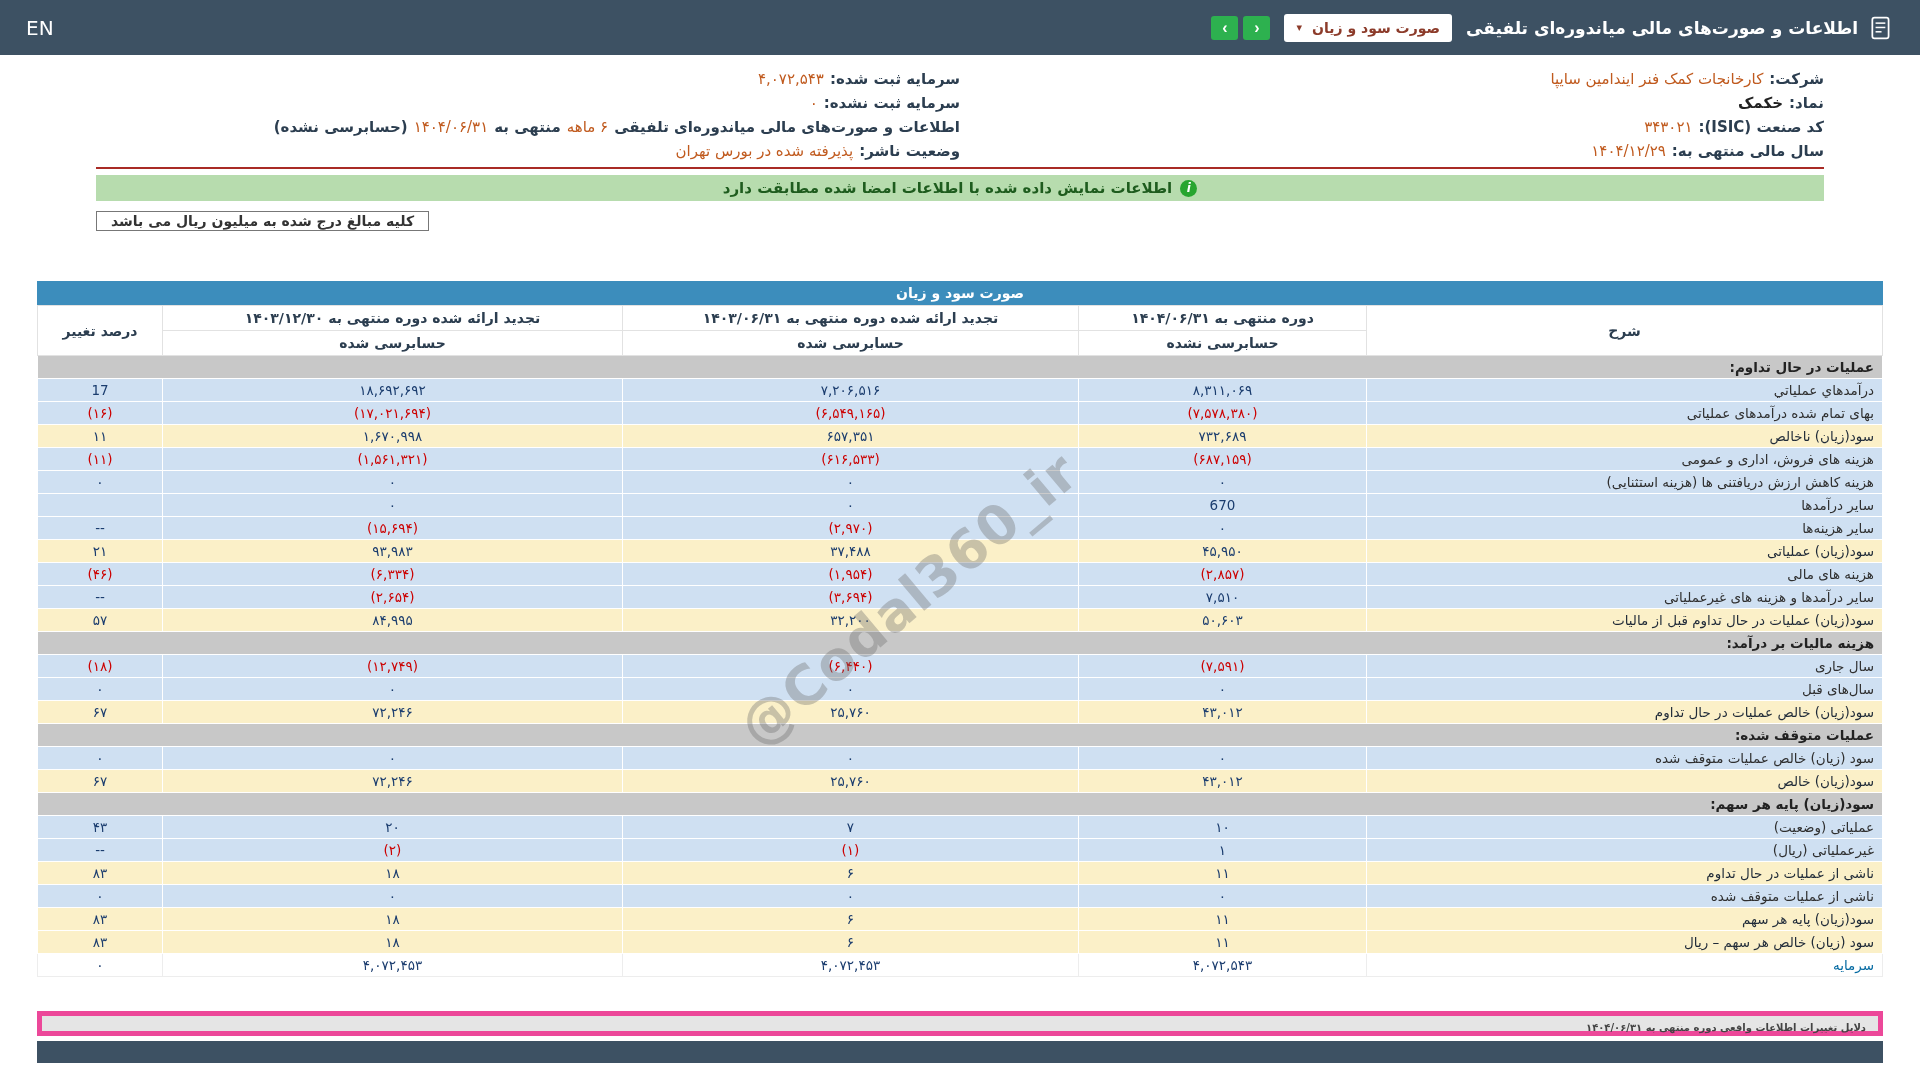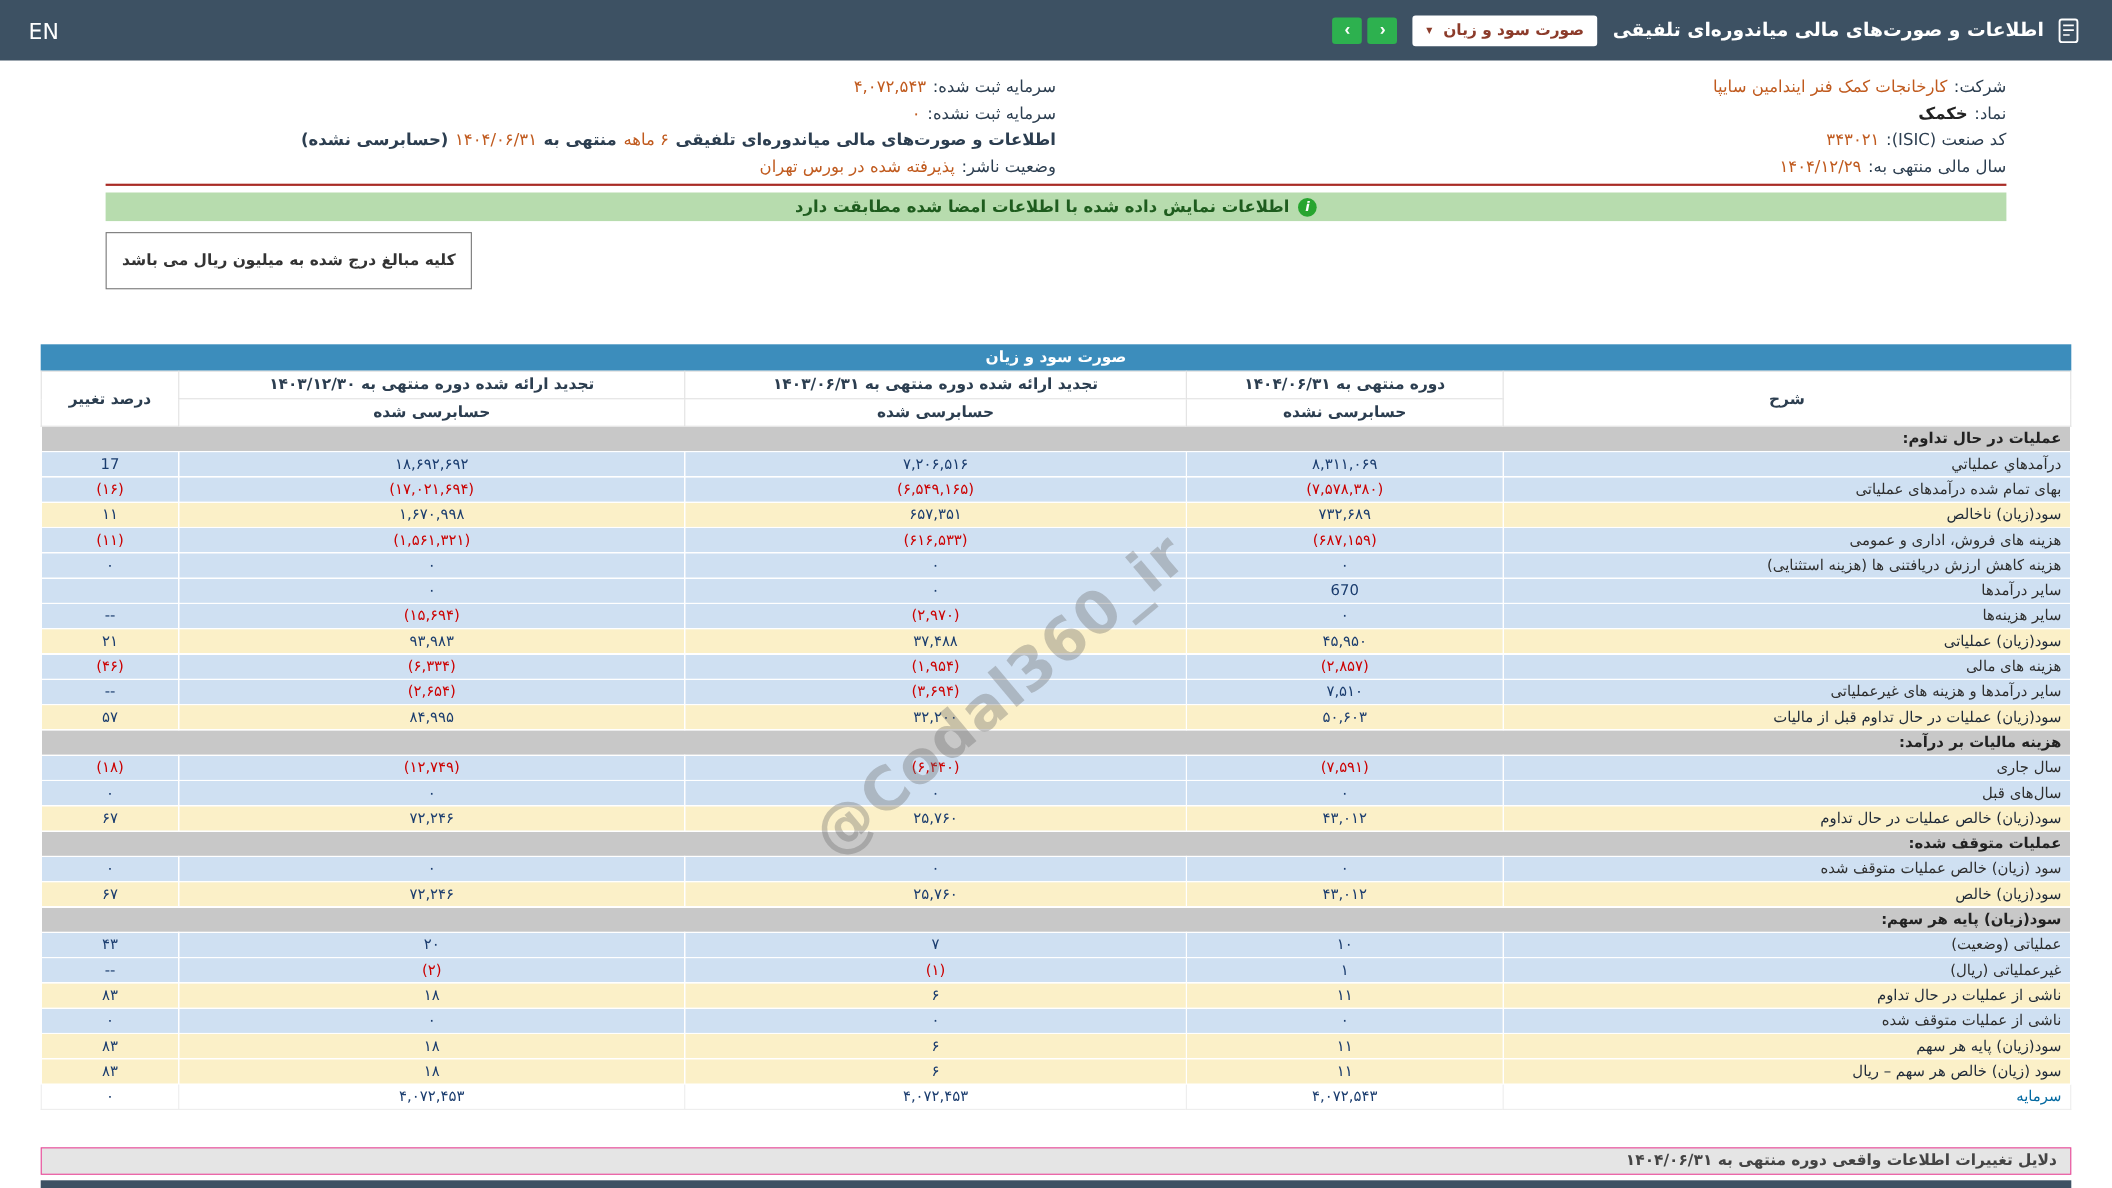--- a/index.html
+++ b/index.html
@@ -43,21 +43,21 @@
     width:27px;height:24px;background:var(--accent-green);border:none;border-radius:3px;
     color:#fff;font-size:16px;font-weight:bold;line-height:22px;cursor:pointer;
     display:flex;align-items:center;justify-content:center;padding:0;
   }
   .en{margin-right:auto;font-size:20px;color:#fff;cursor:pointer;}
 
   
   .info-wrap{margin:12px 96px 0;font-size:15px;}
   .info-grid{display:grid;grid-template-columns:1fr 1fr;}
   .info-row{height:24px;display:flex;align-items:center;gap:6px;white-space:nowrap;}
-  .info-row .lbl{font-weight:normal;color:var(--label-navy);}
+  .info-row .lbl{font-weight:bold;color:var(--label-navy);}
   .info-row .val.accent{color:var(--value-orange);}
   .info-row .val.plain{color:#222;font-weight:bold;}
   .info-row .val.dark{color:var(--label-navy);font-weight:bold;}
   .info-divider{border-bottom:2px solid #a92b25;margin-top:4px;}
 
   
   .signed-bar{
     margin:6px 96px 0;height:26px;background:var(--signed-bg);color:var(--signed-text);
     display:flex;align-items:center;justify-content:center;gap:8px;
     font-size:15px;font-weight:bold;
@@ -66,21 +66,21 @@
     width:17px;height:17px;border-radius:50%;background:#27a52f;color:#fff;
     display:flex;align-items:center;justify-content:center;
     font-size:12px;font-style:italic;font-weight:bold;flex:0 0 auto;
   }
 
   
   .unit-note{
     width:max-content;margin:10px auto 0 0;
     margin-left:96px;margin-right:auto;
     border:1px solid #777;background:#fff;color:#333;
-    padding:17px 14px;font-size:14px;font-weight:bold;
+    padding:1px 14px;font-size:14px;font-weight:bold;
   }
 
   
   .statement{margin:50px 37px 0;position:relative;}
   .table-title{
     background:var(--table-blue);color:#fff;height:24px;line-height:24px;
     text-align:center;font-size:14px;font-weight:bold;
   }
   .data-table{
     width:100%;border-collapse:collapse;table-layout:fixed;
@@ -109,22 +109,22 @@
   .watermark{
     position:absolute;top:430px;left:690px;z-index:4;pointer-events:none;
     transform:rotate(-40deg);transform-origin:0 0;direction:ltr;
     font-size:54px;font-weight:bold;letter-spacing:1px;
     color:rgba(105,105,105,0.35);
   }
 
   
   .reasons-bar{
     margin:34px 37px 0;height:25px;line-height:23px;
-    background:#e5e5e5;border:1px solid #ec4899;
-    padding:0 12px;font-size:14px;font-weight:bold;color:#444;
+    background:#e5e5e5;border:5px solid #ec4899;
+    padding:0 12px;font-size:10px;font-weight:bold;color:#444;
   }
   .footer-bar{margin:5px 37px 0;height:22px;background:var(--header-bg);}
 </style>
 </head>
 <body>
 
 <header class="topbar">
   <div class="brand">
     <span style="display:flex;">
       <svg width="26" height="26" viewBox="0 0 24 24" aria-hidden="true">

